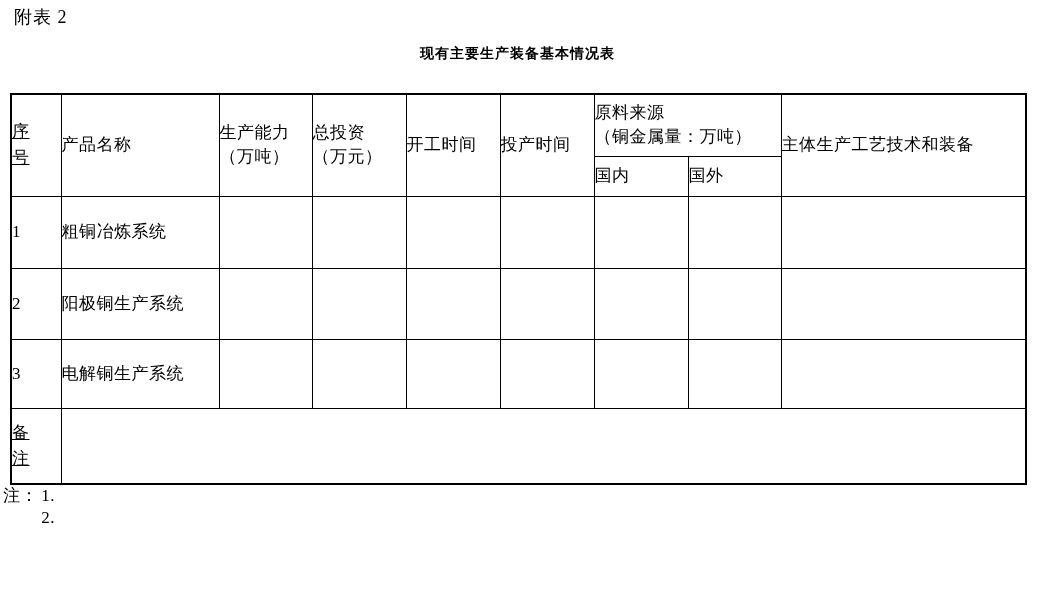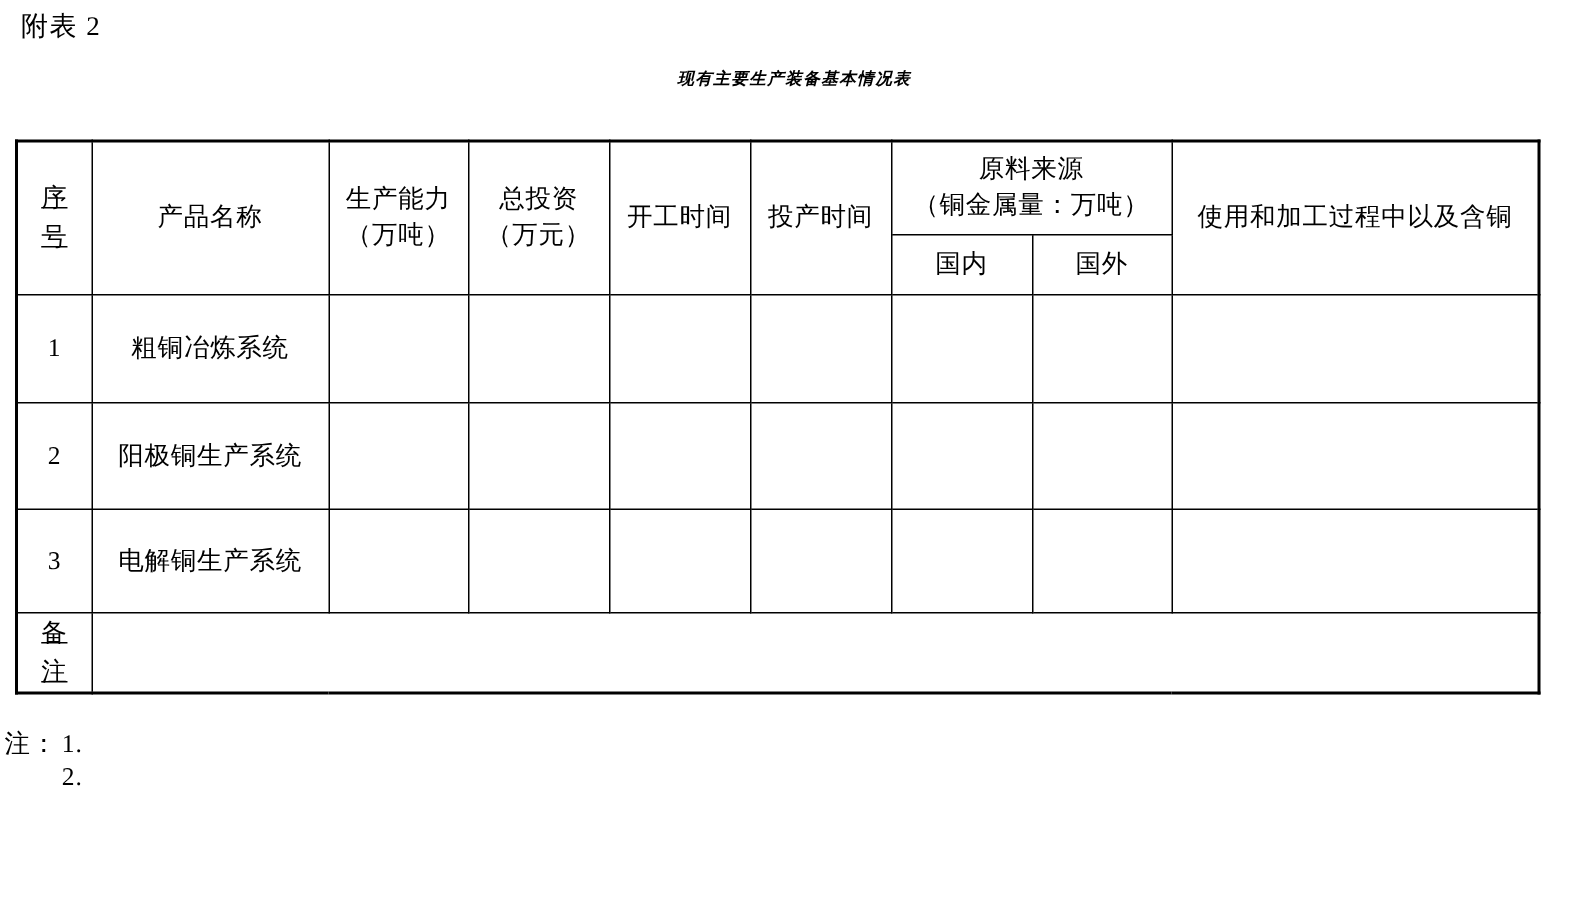--- a/index.html
+++ b/index.html
@@ -9,45 +9,45 @@
     font-family: "Liberation Serif", "DejaVu Serif", serif;
     overflow: hidden;
   }
   .page { position: relative; width: 1050px; height: 605px; }
 
   .doc-tag {
     position: absolute; left: 14px; top: 5px;
     font-size: 18px; letter-spacing: 1px;
   }
   .doc-title {
-    position: absolute; left: 12px; top: 45px; width: 1035px;
+    position: absolute; left: 0; top: 45px; width: 1035px;
     text-align: center; font-weight: bold;
-    font-size: 11px; letter-spacing: 1px; font-style: italic;
+    font-size: 14px; letter-spacing: 1px;
   }
 
   table.main-table {
     position: absolute; left: 10px; top: 93px;
     border-collapse: collapse; table-layout: fixed;
     border: 2px solid #000;
   }
   .main-table th, .main-table td {
     border: 1px solid #000;
     padding: 0;
-    text-align: center; vertical-align: middle;
+    text-align: left; vertical-align: middle;
     font-size: 17px; font-weight: normal;
     line-height: 24px;
     letter-spacing: 0.5px;
     overflow: hidden;
   }
   tr.hdr-a   { height: 62px; }
   tr.hdr-b   { height: 40px; }
   tr.row-a   { height: 72px; }
   tr.row-b   { height: 71px; }
   tr.row-c   { height: 69px; }
-  tr.row-rem { height: 53px; }
+  tr.row-rem { height: 76px; }
   .vstack { display: inline-block; width: 1.15em; line-height: 26px; text-decoration: underline; }
 
   .notes {
     position: absolute; left: 3px; top: 485px;
     display: flex; align-items: flex-start;
     font-size: 17px; line-height: 22px; letter-spacing: 0.6px;
     white-space: nowrap;
   }
   .notes-prefix { flex: none; margin-right: 3px; }
   .note-item { display: flex; align-items: flex-start; }
@@ -85,21 +85,21 @@
       <th rowspan="2">
         <div>总投资</div>
         <div>（万元）</div>
       </th>
       <th rowspan="2">开工时间</th>
       <th rowspan="2">投产时间</th>
       <th colspan="2">
         <div>原料来源</div>
         <div>（铜金属量：万吨）</div>
       </th>
-      <th rowspan="2">使用和加工过程中以及含铜</th>
+      <th rowspan="2">主体生产工艺技术和装备</th>
     </tr>
     <tr class="hdr-b">
       <th>国内</th>
       <th>国外</th>
     </tr>
 
     <tr class="row-a">
       <td>1</td>
       <td>粗铜冶炼系统</td>
       <td></td>

